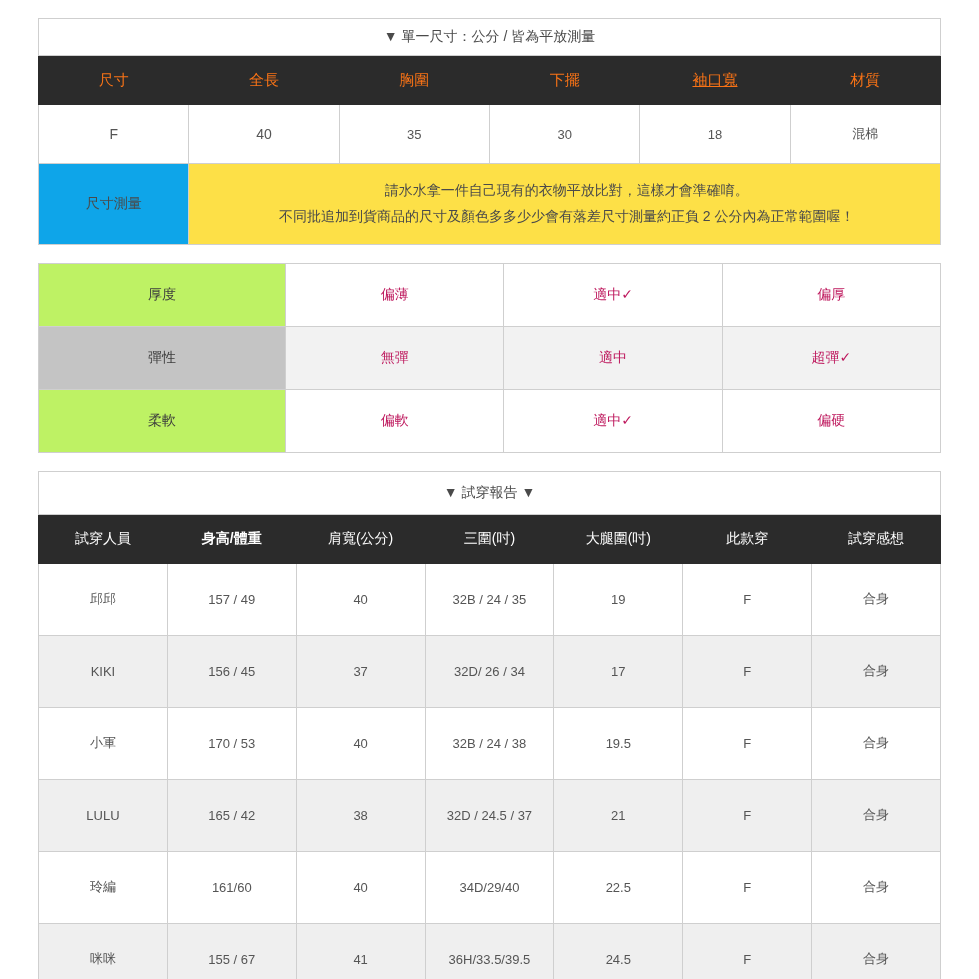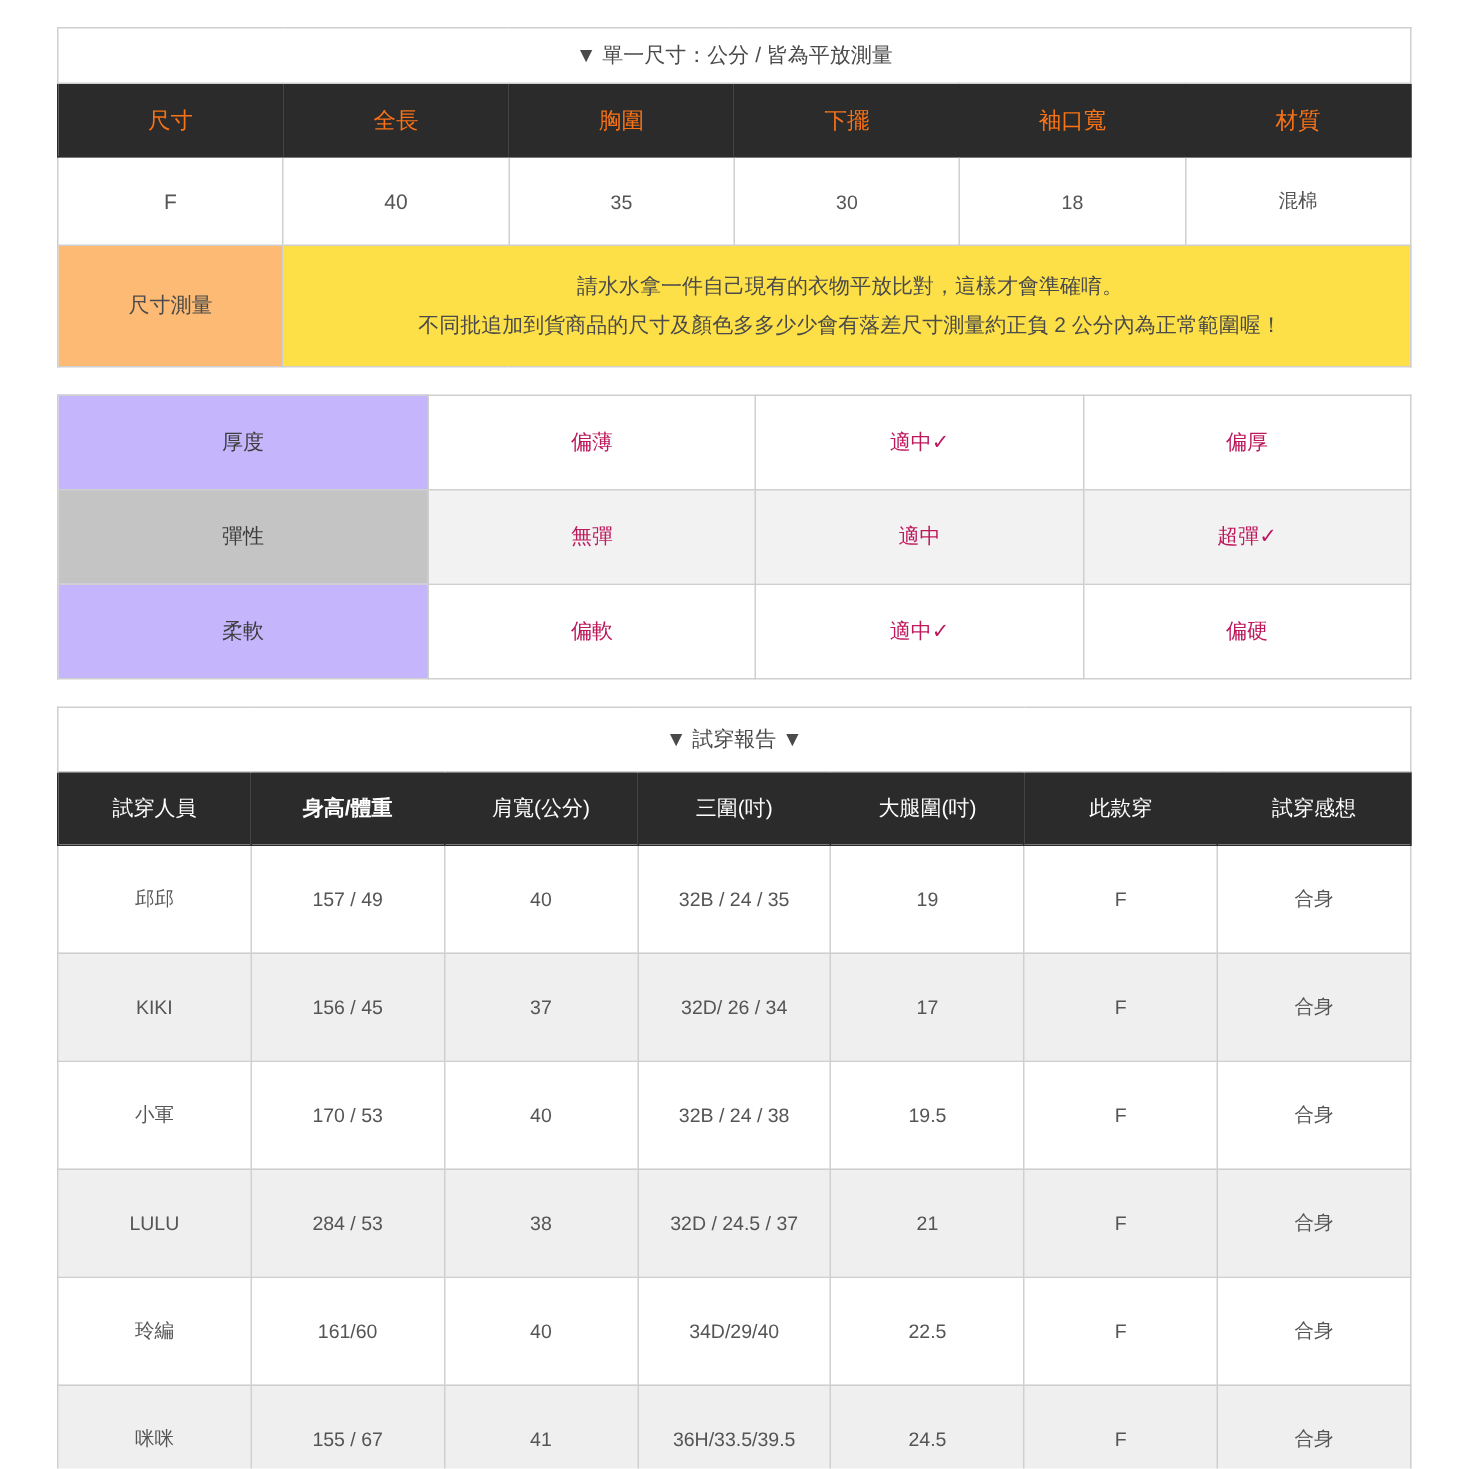--- a/index.html
+++ b/index.html
@@ -59,21 +59,21 @@
   }
   .size-row td.small {
     font-size: 13px;
     margin-left: 19px;
   }
   .note-label {
     width: 140px;
     text-align: center;
     vertical-align: middle;
     color: #555555;
-    background: #fdba74;
+    background: #0ea5e9;
   }
   .note-body {
     text-align: left;
     padding: 14px 10px 14px 14px;
     line-height: 1.85;
     color: #4a4a4a;
     font-size: 14px;
     background: #fde047;
   }
 
@@ -83,21 +83,21 @@
     margin-bottom: 18px;
   }
   .feel-table td {
     border: 1px solid #cfcfcf;
     text-align: center;
     height: 60px;
     font-size: 14px;
     color: #be185d;
   }
   .feel-table td.label {
-    background: #c4b5fd;
+    background: #bef264;
     color: #3d3d3d;
     width: 244px;
   }
   .feel-table tr:nth-child(odd) td:not(.label) { background: #ffffff; }
   .feel-table tr:nth-child(even) td:not(.label) { background: #f2f2f2; }
   .feel-table tr:nth-child(even) td.label { background: #c4c4c4; }
 
   
   .fit-table {
     border: 1px solid #cfcfcf;
@@ -133,21 +133,21 @@
   <table class="size-table">
     <tbody>
       <tr>
         <td class="size-title" colspan="6">▼ 單一尺寸：公分 / 皆為平放測量</td>
       </tr>
       <tr class="size-head">
         <td style="width:144px;">尺寸</td>
         <td style="width:152px;">全長</td>
         <td style="width:152px;">胸圍</td>
         <td style="width:152px;">下擺</td>
-        <td style="width:152px;">袖口寬</td>
+        <td style="width:152px;text-decoration:underline;">袖口寬</td>
         <td>材質</td>
       </tr>
       <tr class="size-row">
         <td>F</td>
         <td>40</td>
         <td class="small">35</td>
         <td class="small">30</td>
         <td class="small">18</td>
         <td class="small">混棉</td>
       </tr>
@@ -221,21 +221,21 @@
         <td>小軍</td>
         <td>170 / 53</td>
         <td>40</td>
         <td>32B / 24 / 38</td>
         <td>19.5</td>
         <td>F</td>
         <td>合身</td>
       </tr>
       <tr class="fit-row even">
         <td>LULU</td>
-        <td>284 / 53</td>
+        <td>165 / 42</td>
         <td>38</td>
         <td>32D / 24.5 / 37</td>
         <td>21</td>
         <td>F</td>
         <td>合身</td>
       </tr>
       <tr class="fit-row odd">
         <td>玲編</td>
         <td>161/60</td>
         <td>40</td>

